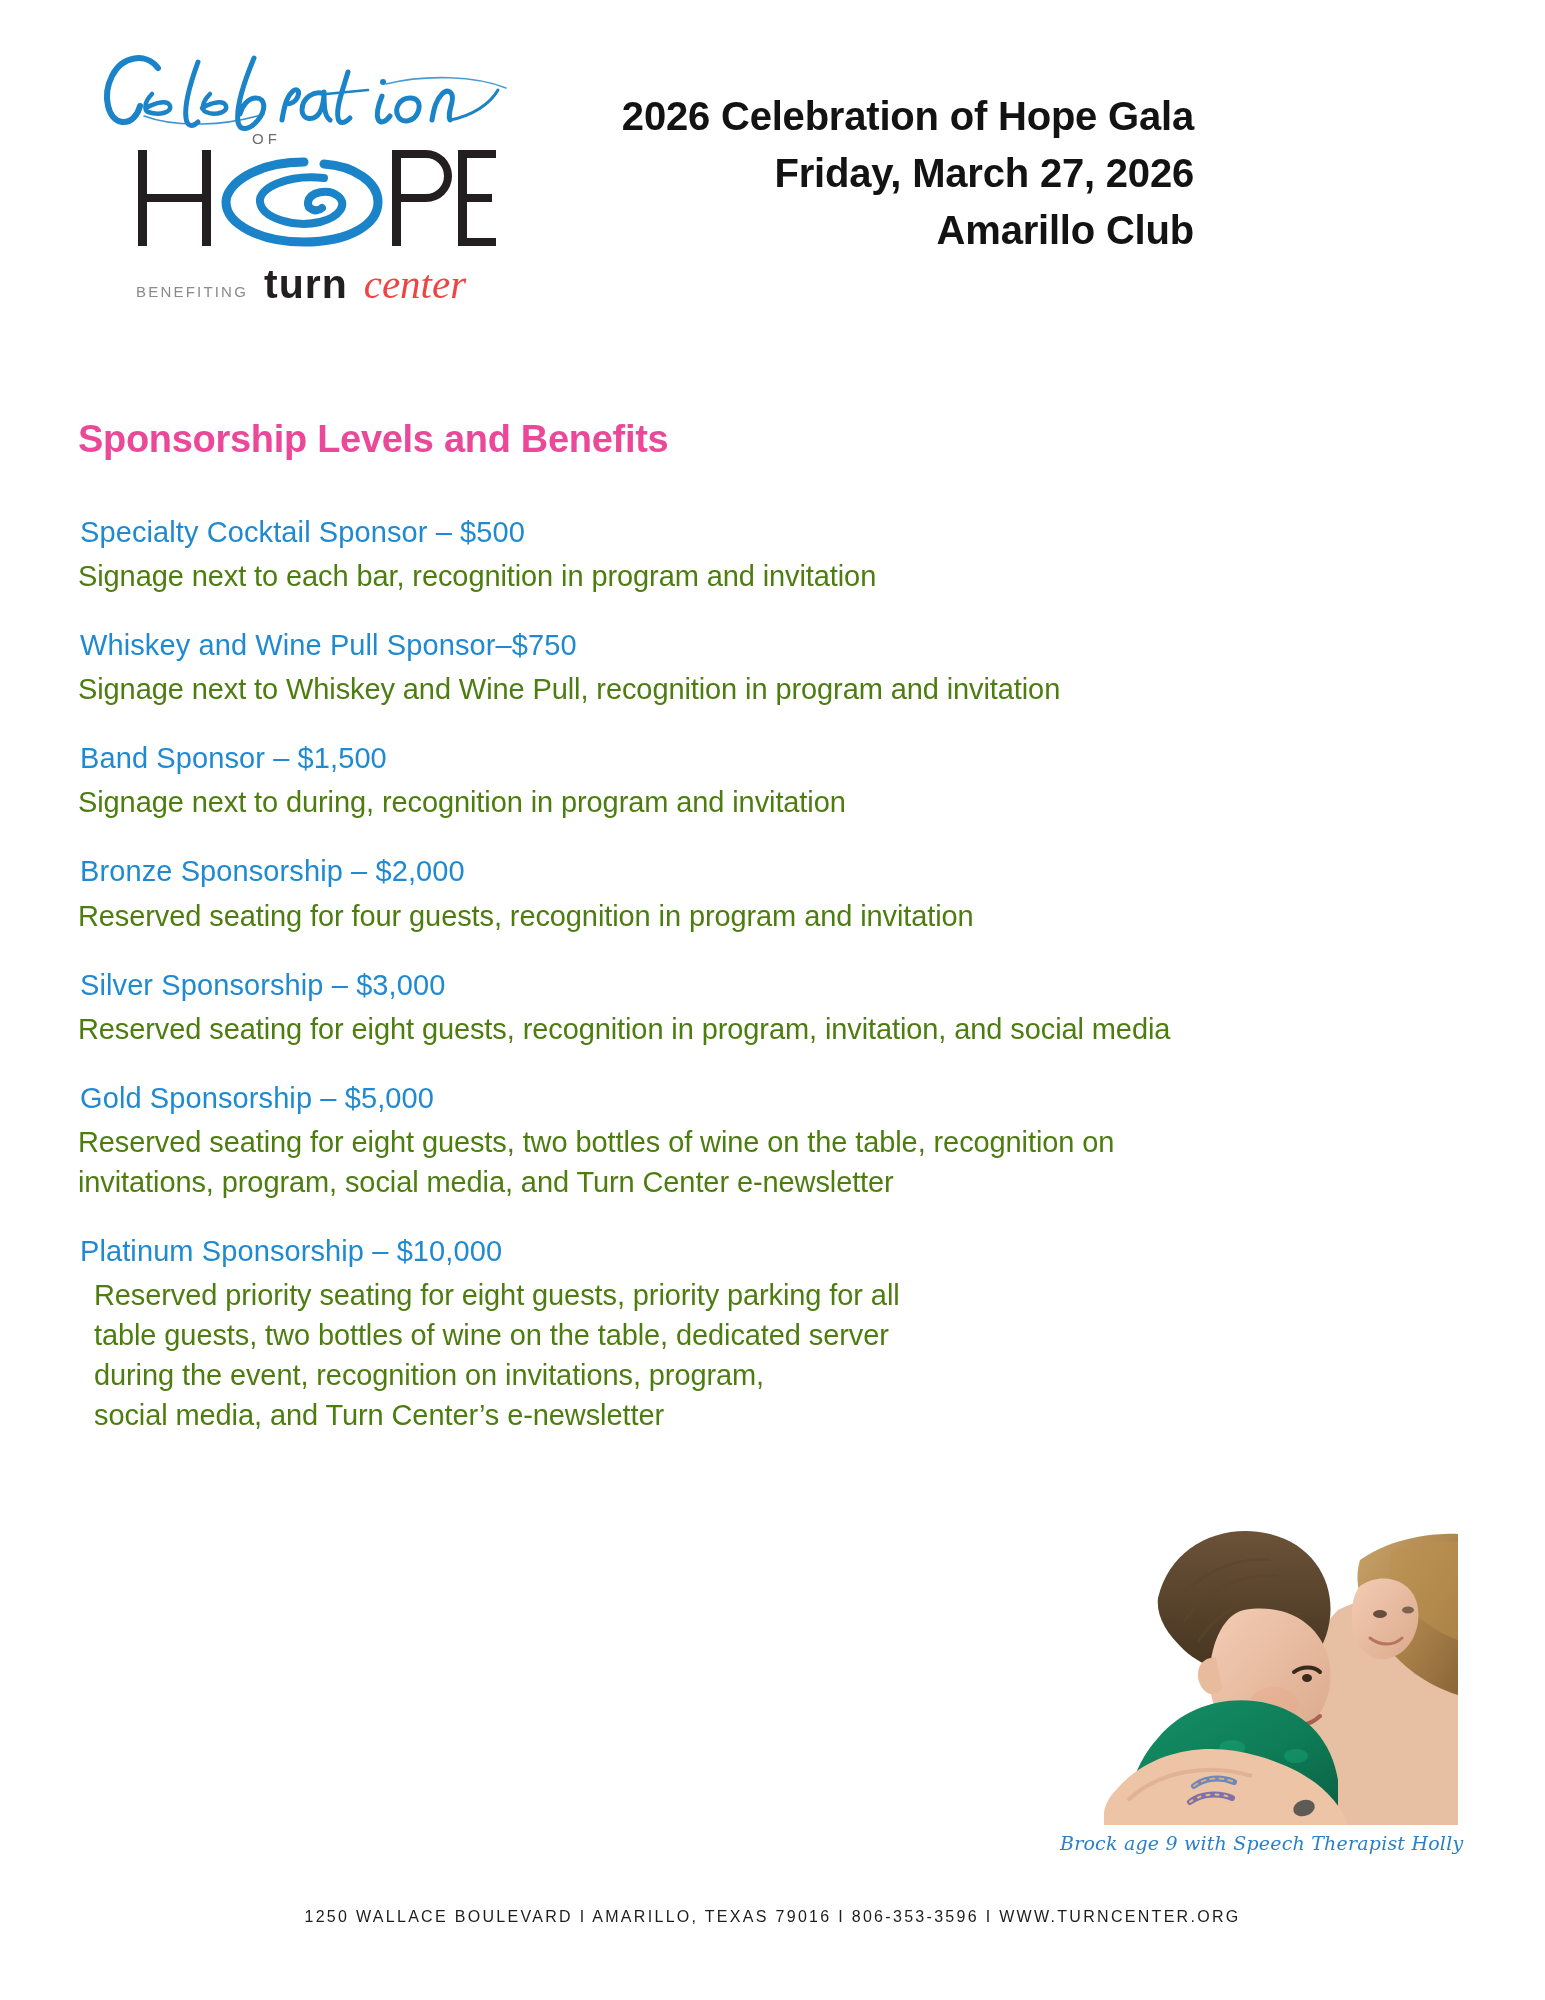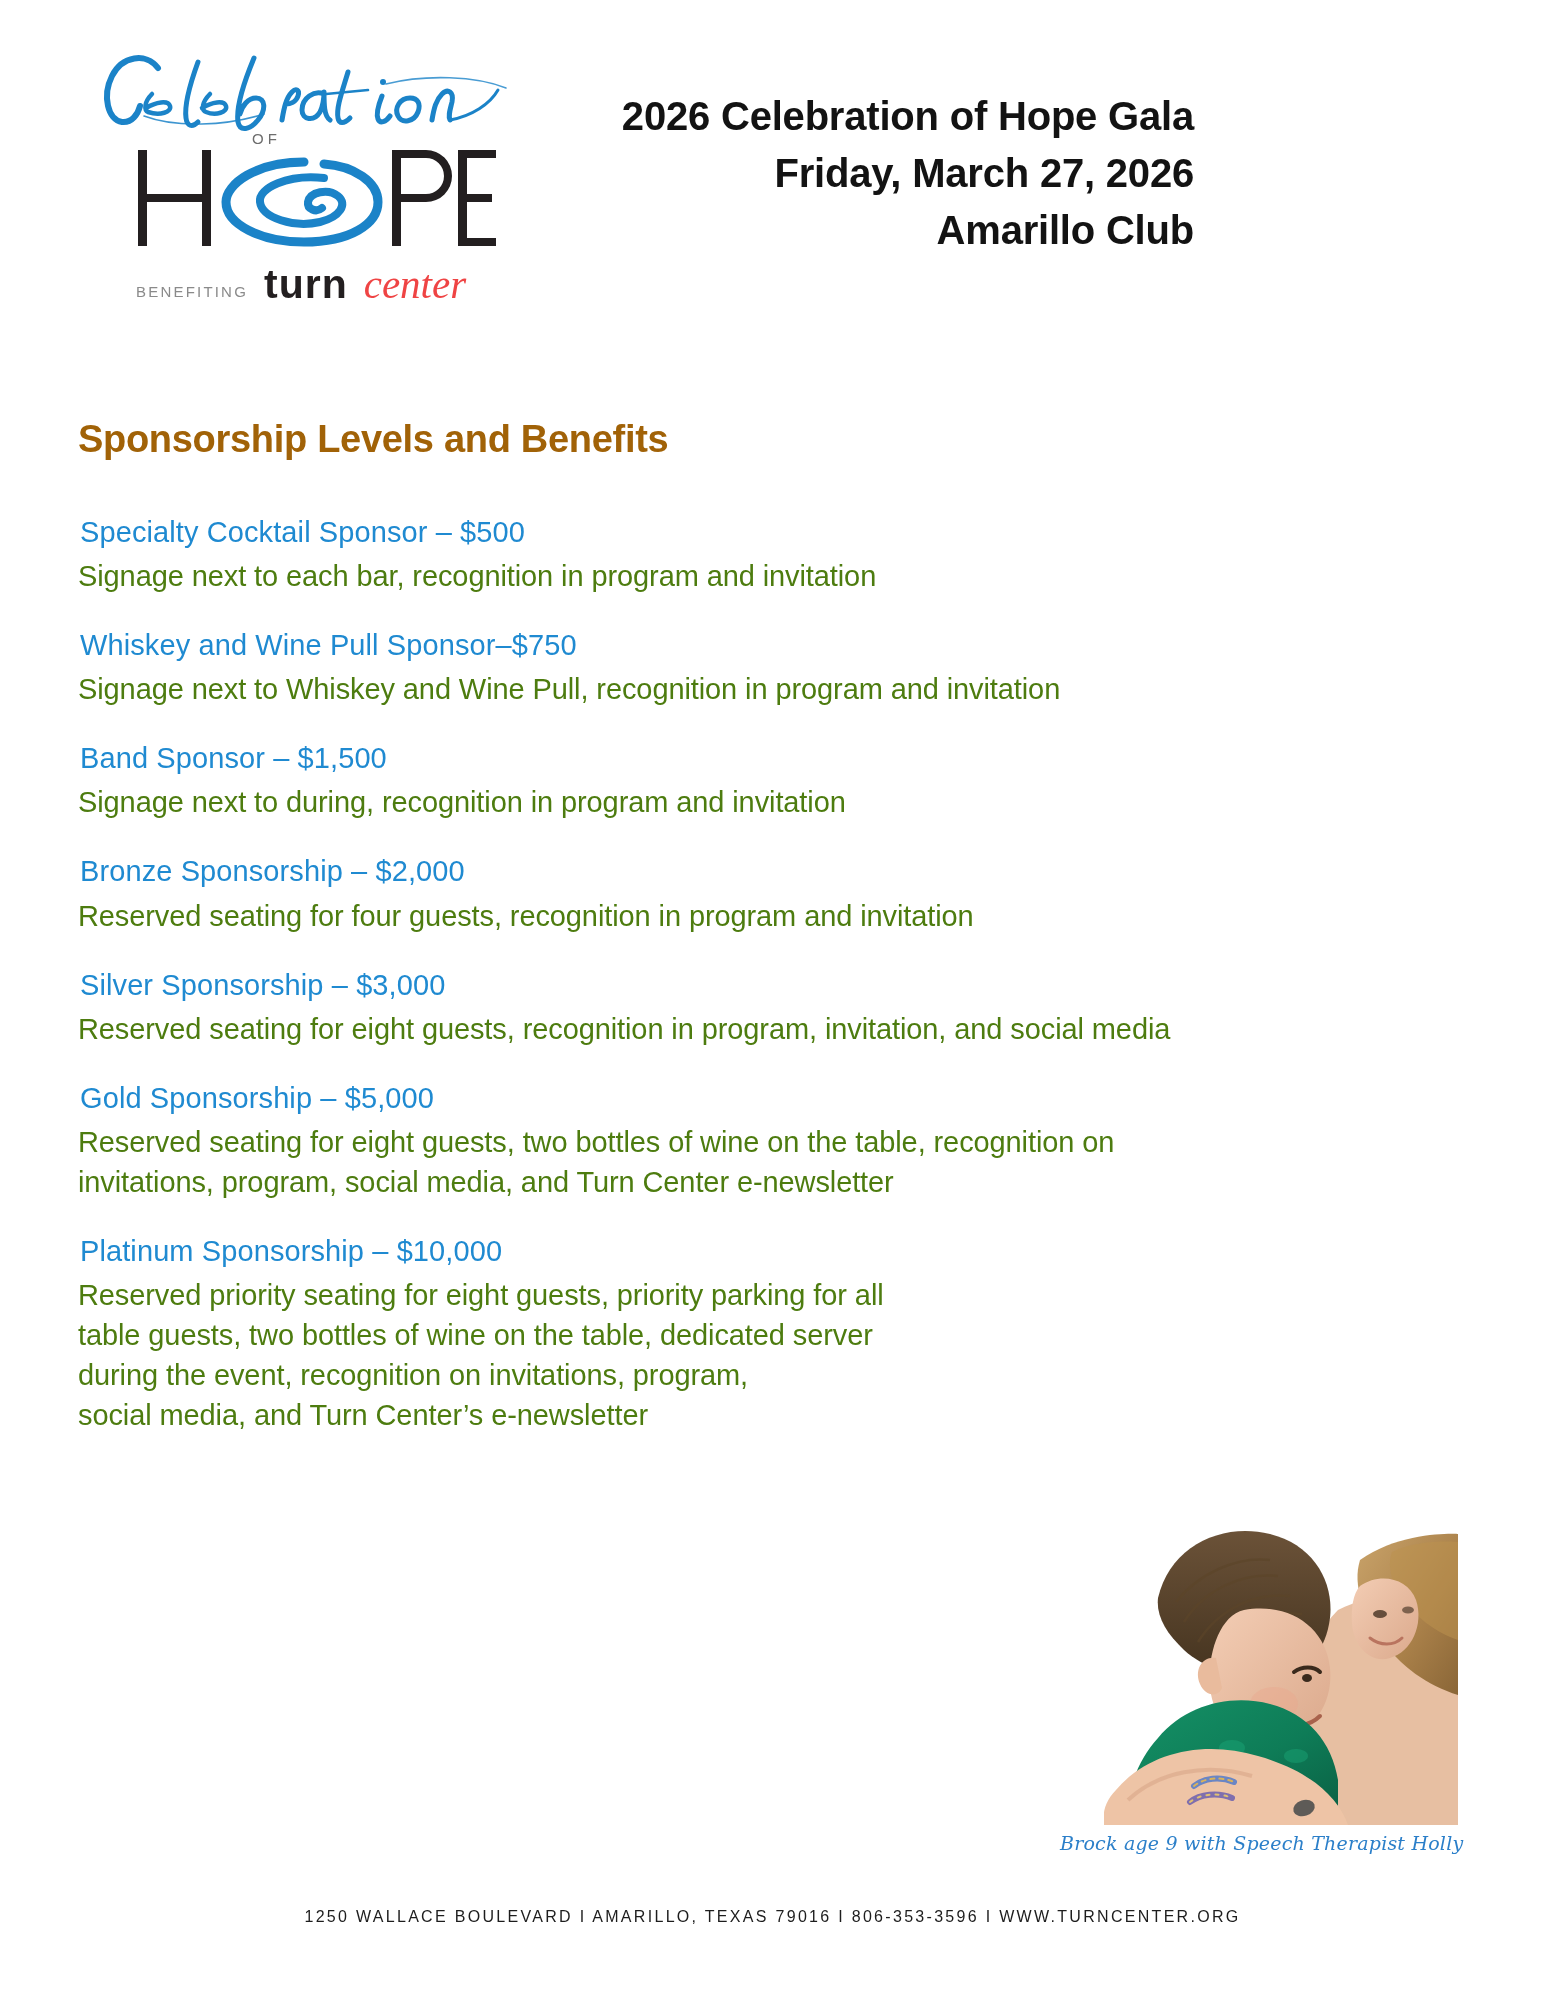--- a/index.html
+++ b/index.html
@@ -116,21 +116,21 @@
     white-space: nowrap;
   }
 
   
   .section-title {
     position: absolute;
     left: 78px;
     top: 418px;
     font-size: 38px;
     font-weight: 700;
-    color: #a16207;
+    color: #ec4899;
     letter-spacing: -0.3px;
   }
 
   .levels {
     position: absolute;
     left: 78px;
     top: 513px;
     width: 1390px;
   }
   .level {
@@ -146,21 +146,21 @@
   }
   .level-desc {
     font-size: 29px;
     color: #4d7c0f;
     line-height: 1.38;
     letter-spacing: -0.1px;
     max-width: 1330px;
   }
   .level-desc span { display: block; }
 
-  .level.platinum .level-desc { max-width: 1010px; }
+  .level.platinum .level-desc { max-width: 1010px; margin-left: 16px; }
 
   
   .photo-wrap {
     position: absolute;
     left: 1008px;
     top: 1490px;
     width: 450px;
     height: 335px;
   }
   .photo {

